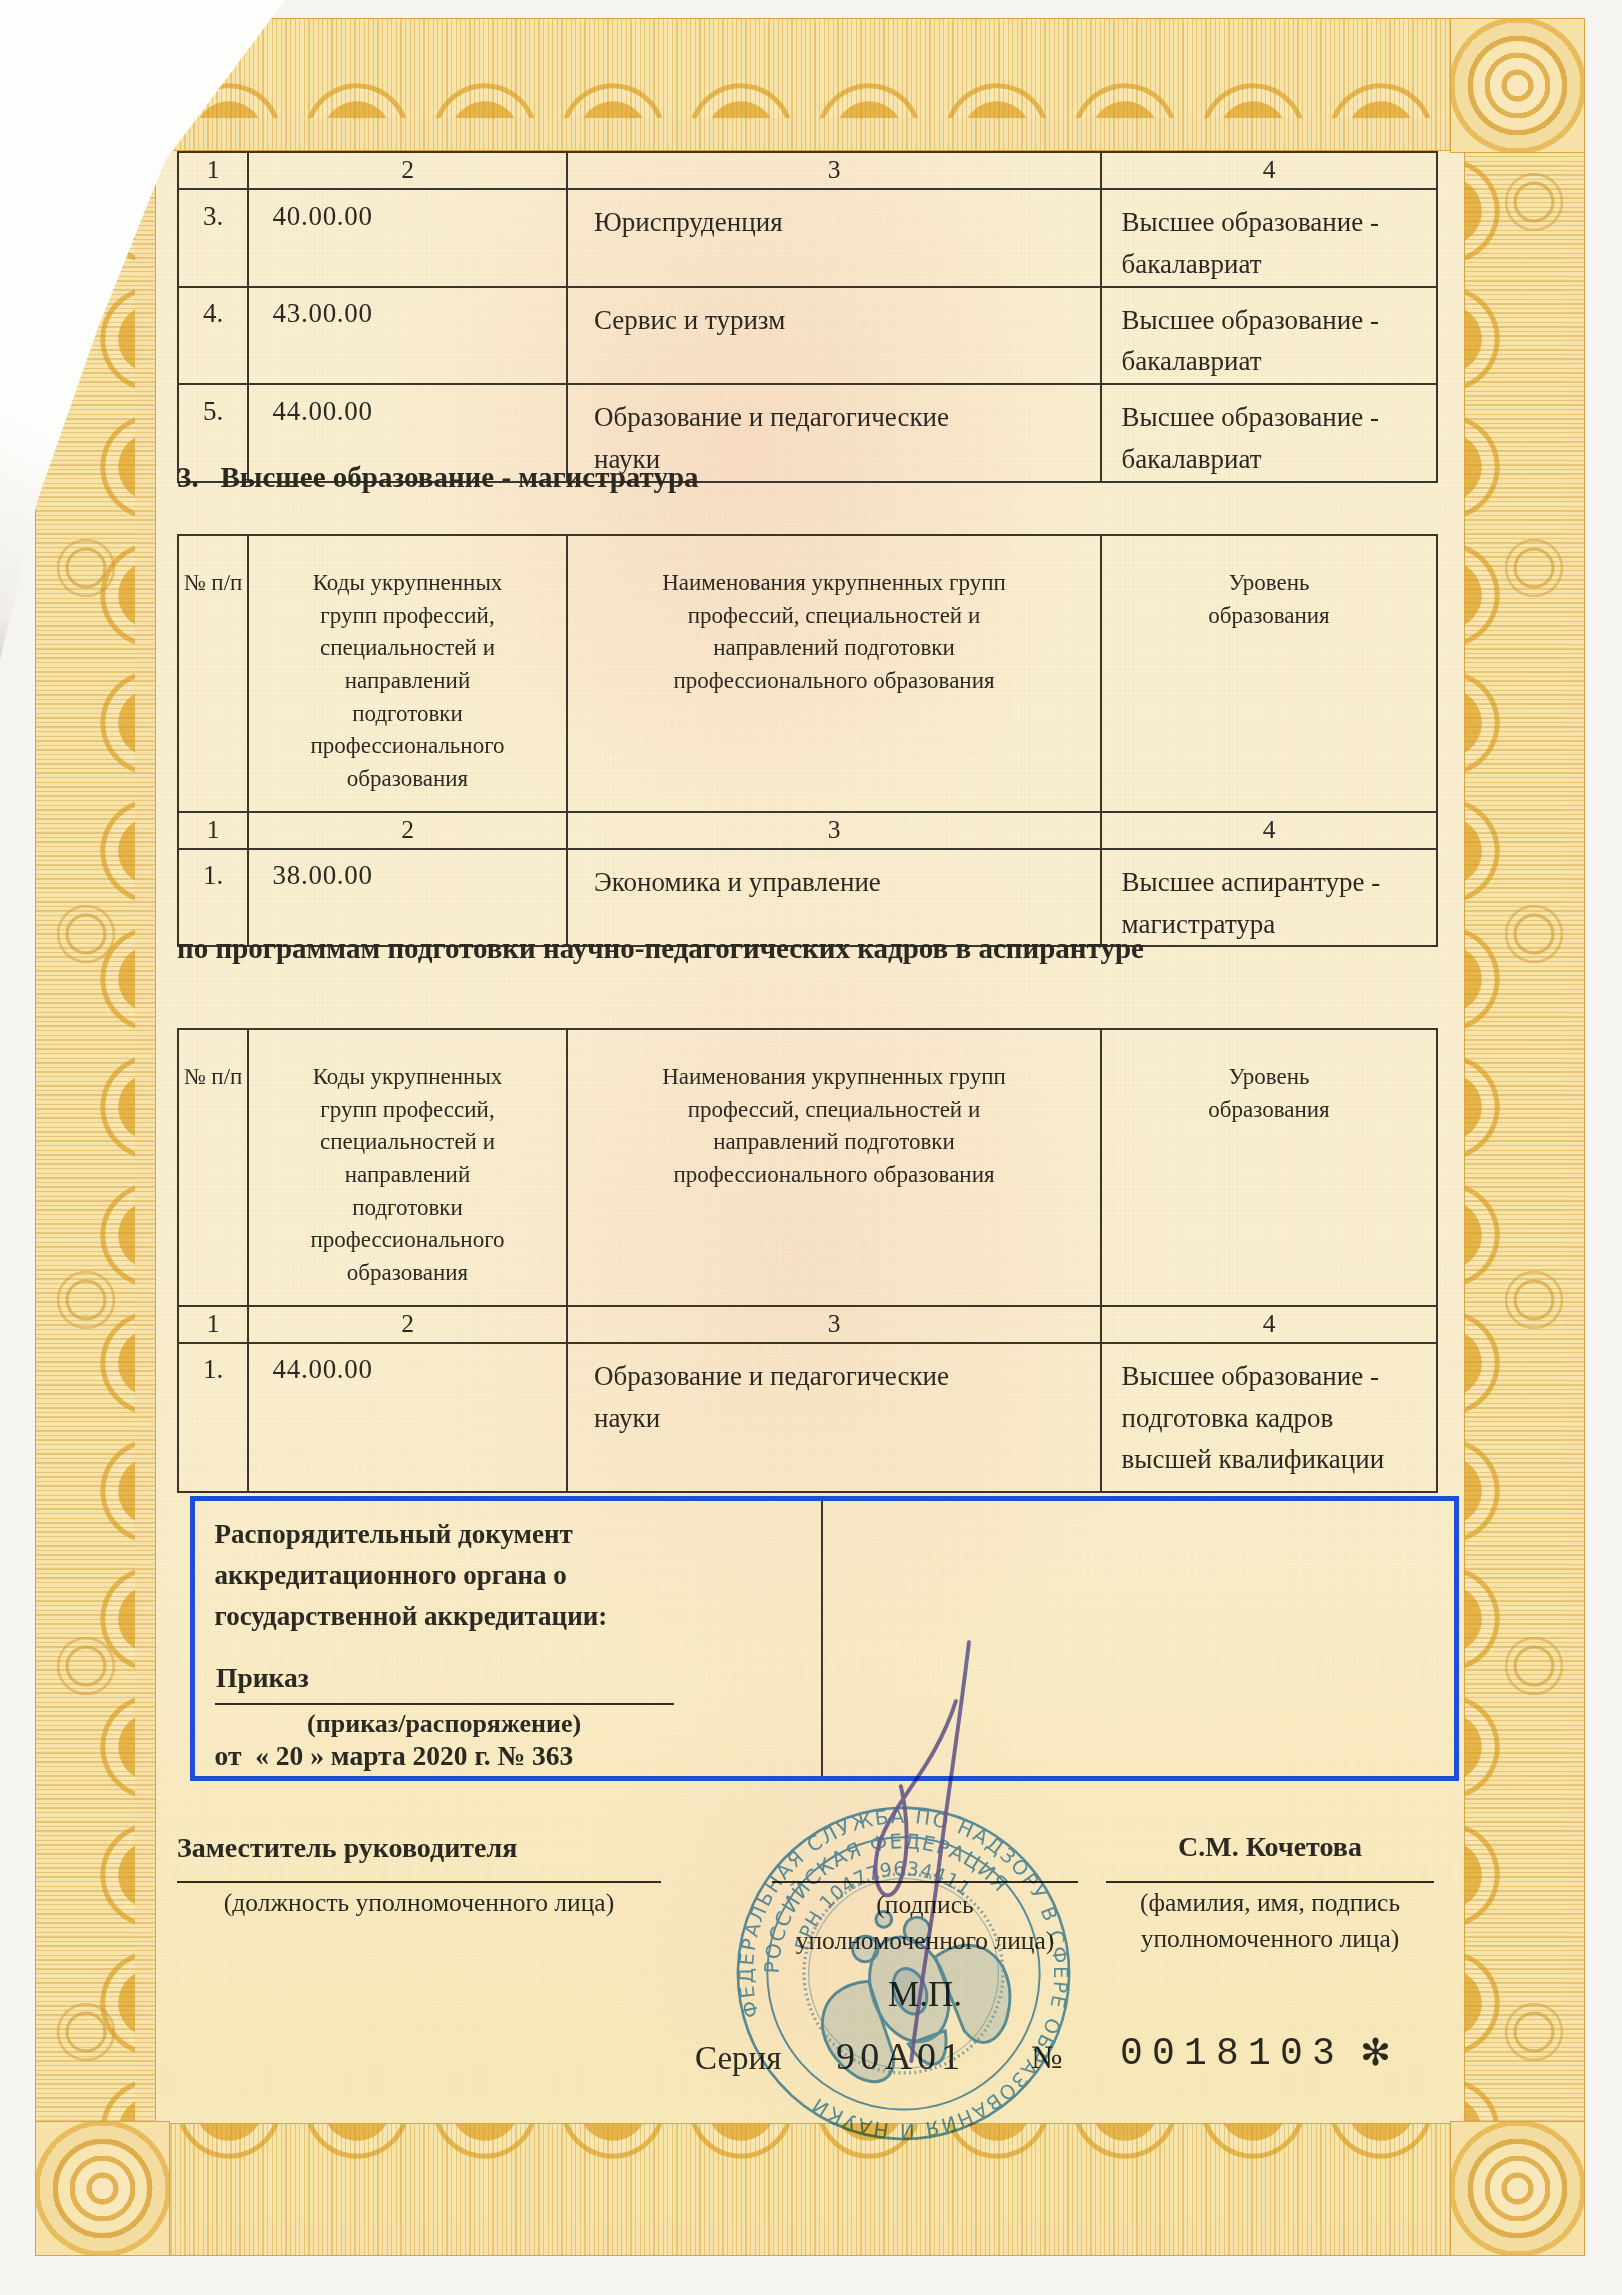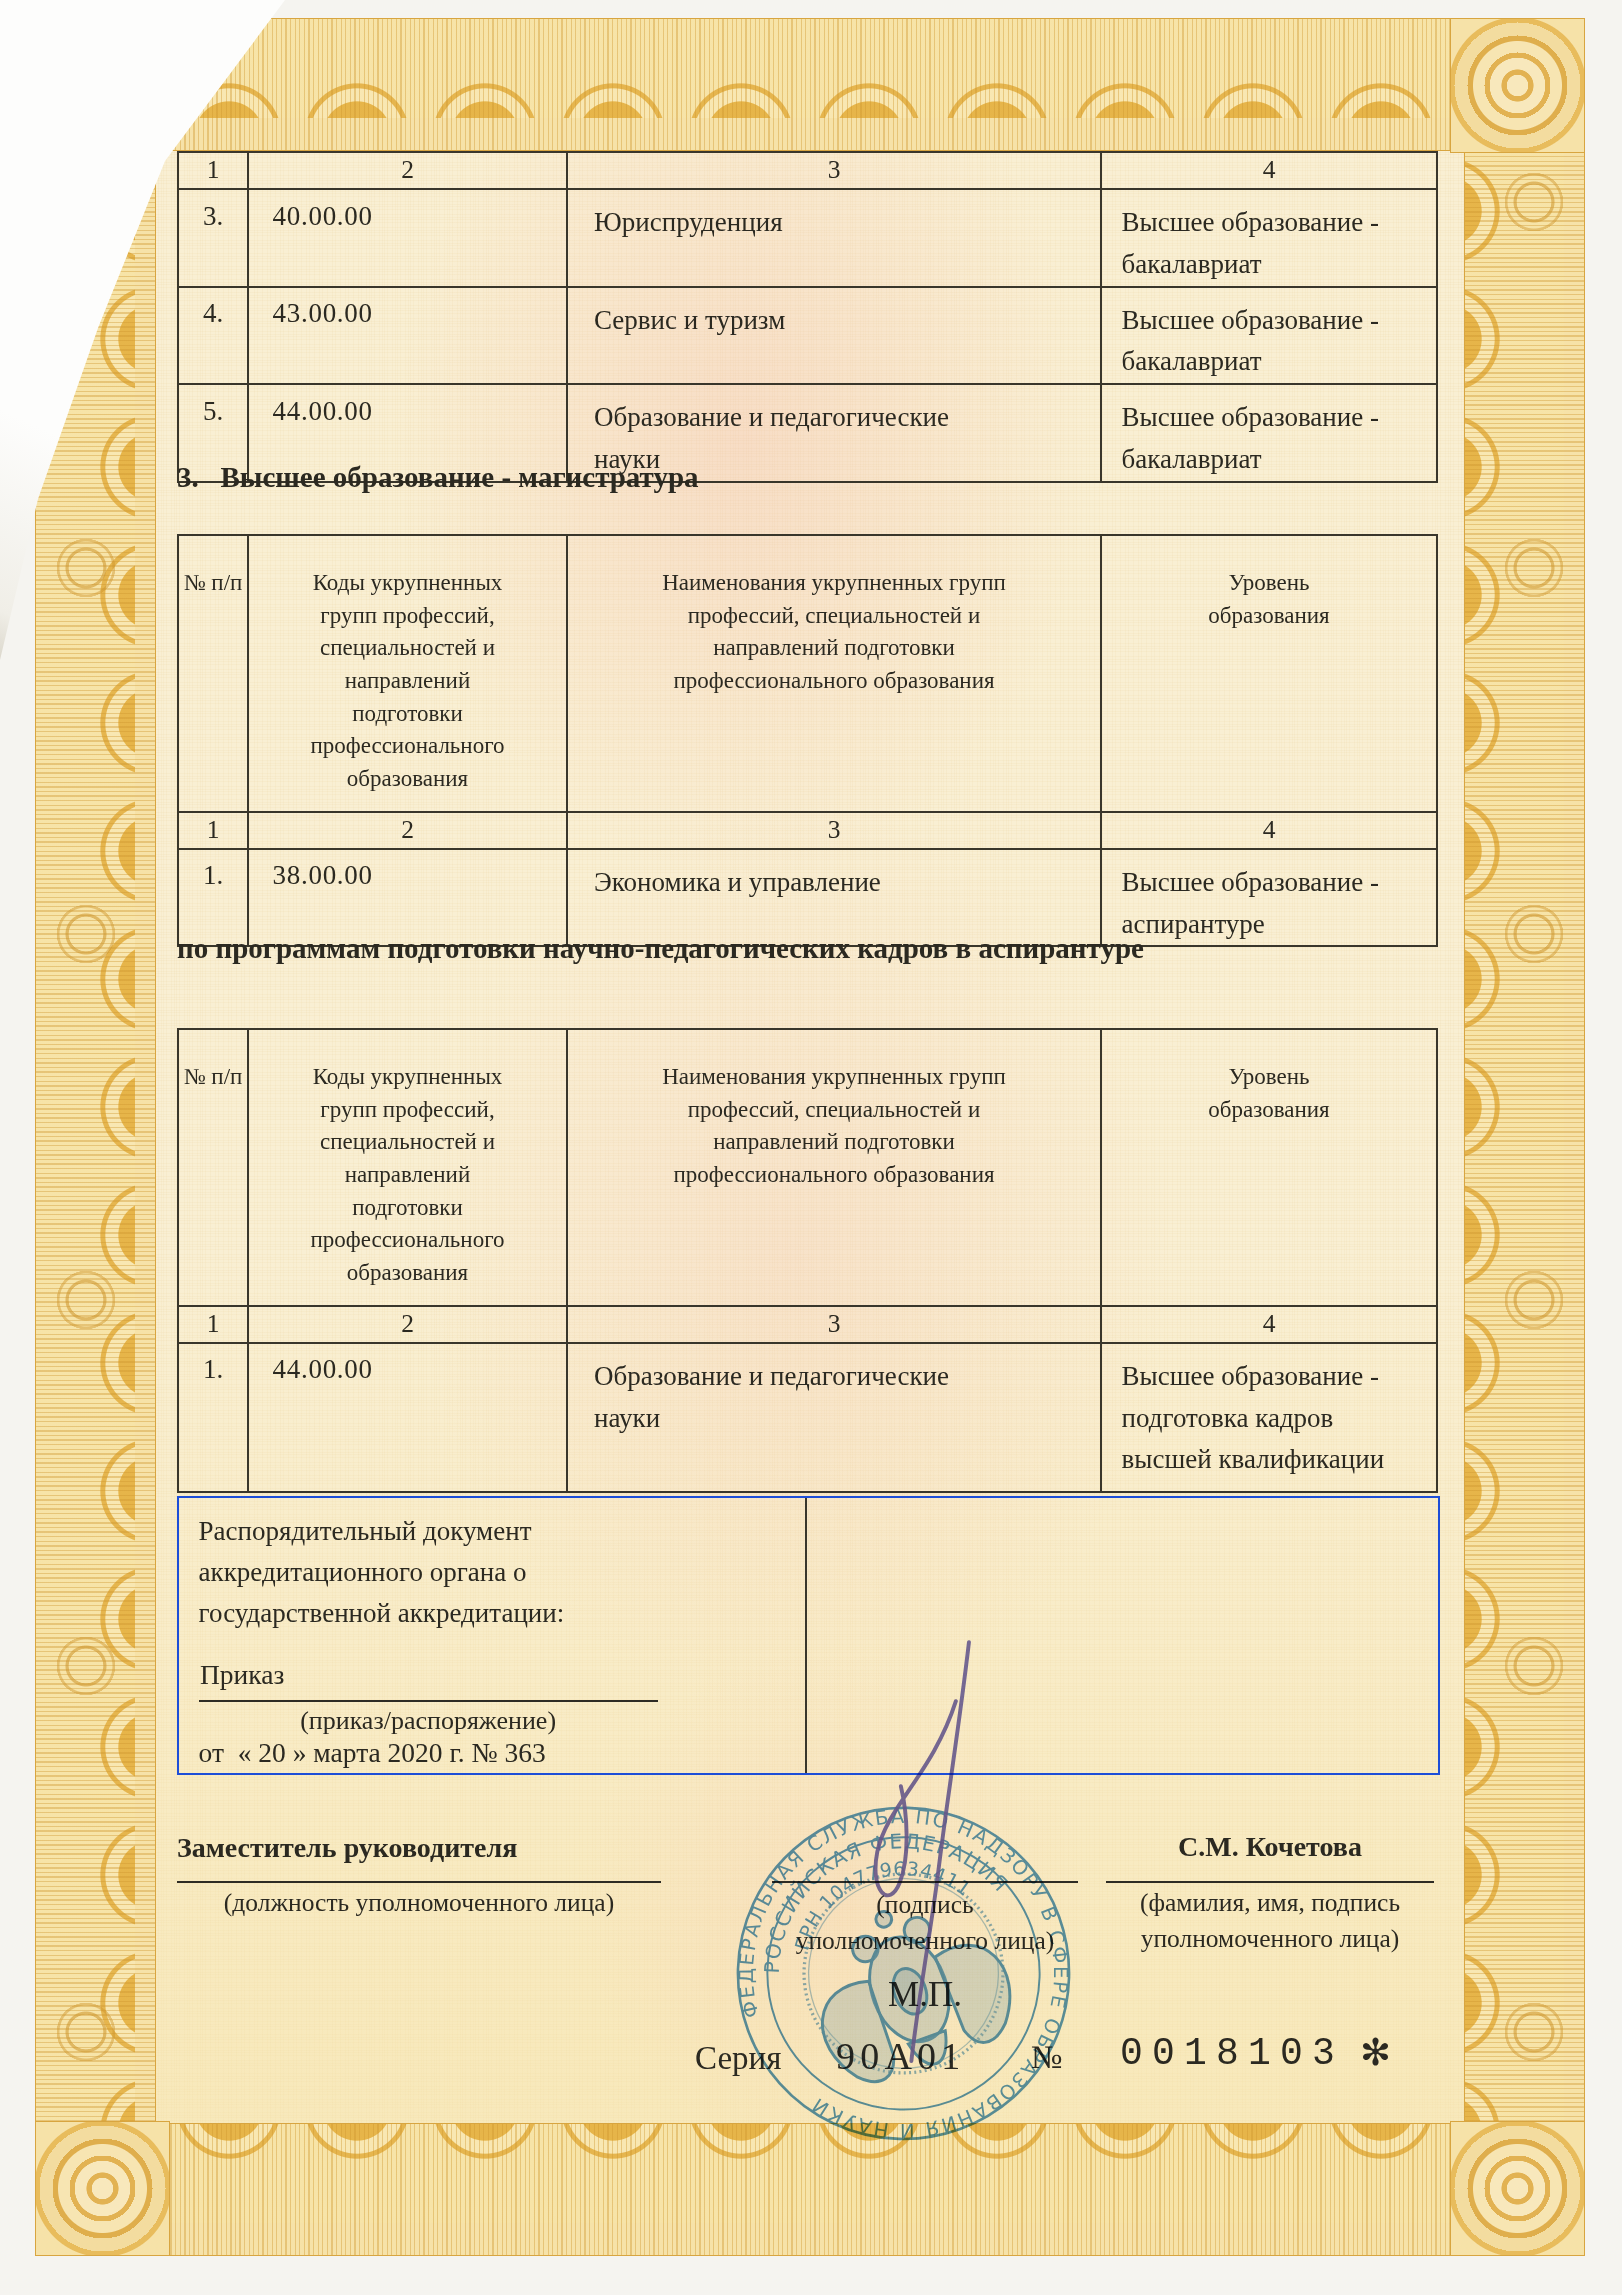--- a/index.html
+++ b/index.html
@@ -77,22 +77,22 @@
   table.doc th .hw{margin:14px auto;}
   .w1{width:70px}.w2{width:319px}.w3{width:534px}.w4{width:336px}
   .mw2{max-width:209px}.mw3{max-width:347px}.mw4{max-width:196px}
   td.c-name .cellw{max-width:419px;}
   td.c-level .cellw{max-width:294px;}
 
   .sec-title{position:absolute;left:177px;width:1259px;
     font-size:29px;font-weight:bold;line-height:1.42;}
 
   
-  .order-box{position:absolute;left:177px;top:1496px;width:1259px;height:275px;
-    border:2px solid #1d4ed8;}
+  .order-box{position:absolute;left:190px;top:1496px;width:1259px;height:275px;
+    border:5px solid #1d4ed8;font-weight:bold;}
   .order-left{position:absolute;left:0;top:0;bottom:0;width:626px;border-right:2px solid #39362b;}
   .order-right{position:absolute;right:0;top:0;bottom:0;left:628px;}
   .order-label{position:absolute;left:19.6px;top:13px;font-size:27px;line-height:1.52;}
   .order-value{position:absolute;left:21px;top:161px;font-size:27.5px;}
   .order-line{position:absolute;left:19.6px;top:202px;width:459px;border-top:2.6px solid #2e2c24;}
   .order-caption{position:absolute;left:19.6px;top:208px;width:459px;text-align:center;font-size:26px;}
   .order-date{position:absolute;left:19.6px;top:239px;font-size:27.5px;}
 
   
   .sig-pos{position:absolute;left:177px;top:1832px;width:484px;font-size:28px;font-weight:bold;}
@@ -216,21 +216,21 @@
       <td>3</td>
       <td>4</td>
     </tr>
     <tr style="height:90px;">
       <td class="c-n">1.</td>
       <td class="c-code">38.00.00</td>
       <td class="c-name">
             <div class="cellw">Экономика и управление</div>
           </td>
       <td class="c-level">
-            <div class="cellw">Высшее образование - аспирантуре</div>
+            <div class="cellw">Высшее аспирантуре - магистратура</div>
           </td>
     </tr>
   </tbody>
     </table>
 
   <div class="sec-title" style="top:928px;">
     <div>по программам подготовки научно-педагогических кадров в аспирантуре</div>
   </div>
 
   <table class="doc" style="top:1028px;">

